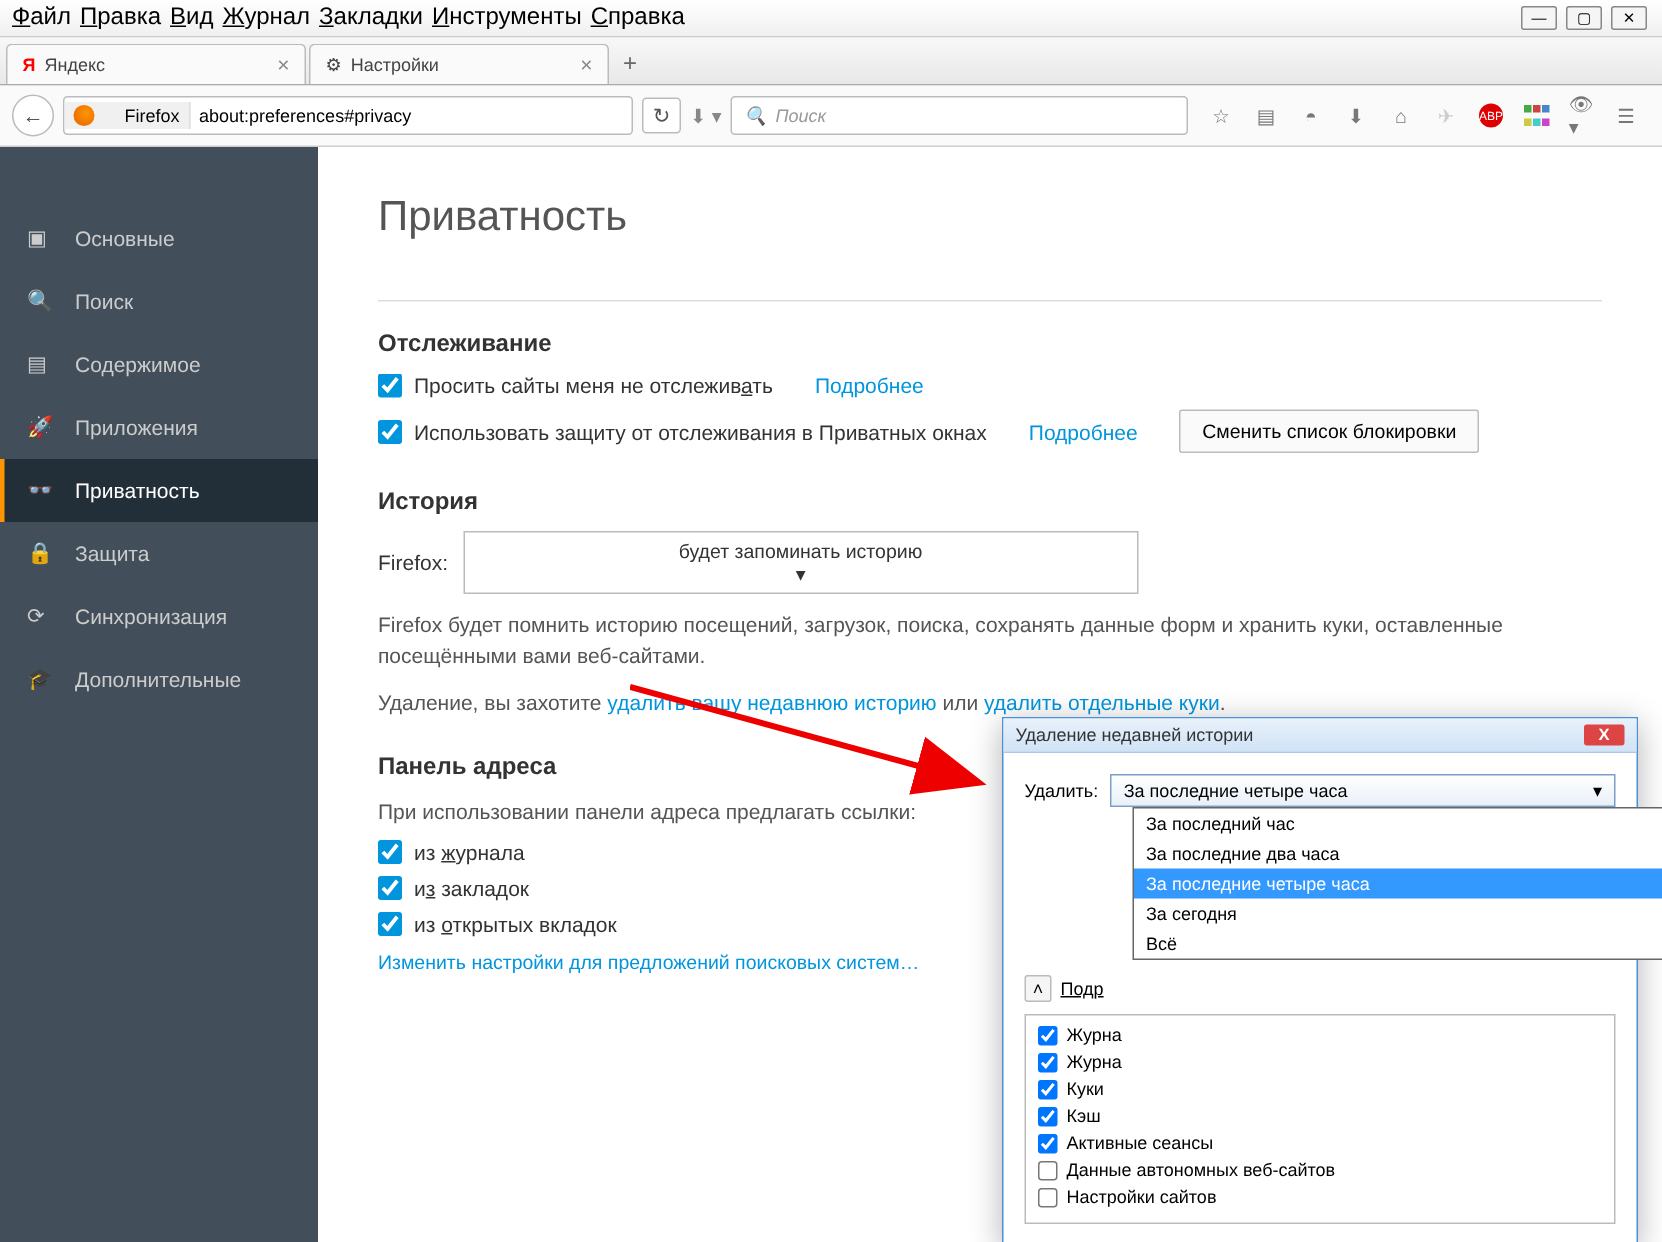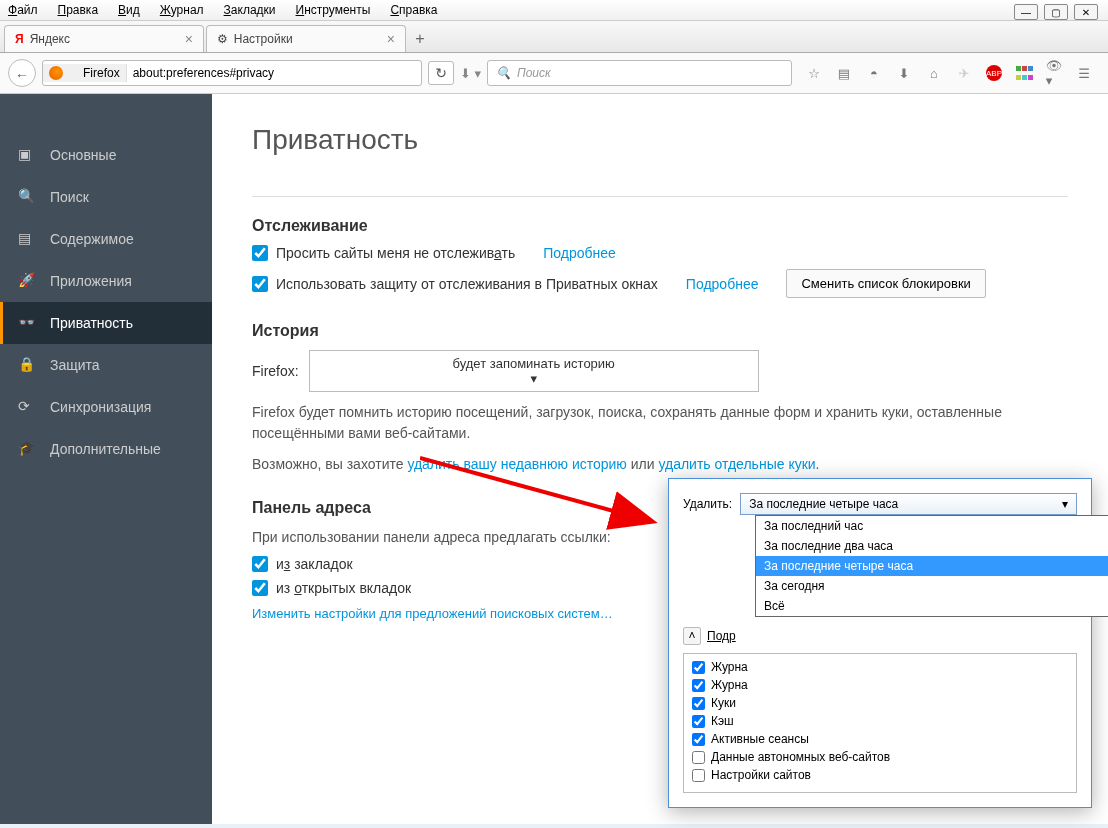--- a/index.html
+++ b/index.html
@@ -1,19 +1,19 @@
 <!DOCTYPE html>
 <html><head>
 <meta charset="utf-8">
 <style>
 * { box-sizing: border-box; margin: 0; padding: 0; }
 body { font-family: "Segoe UI", Tahoma, sans-serif; font-size: 13px; background: #e8f0f8; width: 1108px; height: 828px; overflow: hidden; position: relative; }
 
 
-.menubar { background: linear-gradient(#fff, #f0f0f0); border-bottom: 1px solid #ccc; padding: 3px 8px; display: flex; gap: 20px; font-size: 12px; }
+.menubar { background: linear-gradient(#fff, #f0f0f0); border-bottom: 1px solid #ccc; padding: 3px 8px; display: flex; gap: 6px; font-size: 16px; }
 .menubar span { cursor: default; }
 .menubar span u { text-decoration: underline; }
 
 
 .winctrls { position: absolute; top: 4px; right: 10px; display: flex; gap: 6px; }
 .winctrl { width: 24px; height: 16px; border: 1px solid #888; background: #f5f5f5; display: flex; align-items: center; justify-content: center; font-size: 10px; border-radius: 2px; }
 
 
 .tabbar { background: linear-gradient(#f8f8f8, #e8e8e8); display: flex; align-items: flex-end; padding: 6px 4px 0; border-bottom: 1px solid #aaa; height: 32px; }
 .tab { background: #fafafa; border: 1px solid #bbb; border-bottom: none; border-radius: 4px 4px 0 0; padding: 5px 10px; display: flex; align-items: center; gap: 6px; margin-right: 2px; width: 200px; font-size: 12px; color: #444; }
@@ -199,25 +199,29 @@
     <div class="section-title" style="margin-top:24px;">История</div>
     <div class="check-row" style="gap:10px;">
       <span>Firefox:</span>
       <div class="dropdown-wide">
         <span>будет запоминать историю</span>
         <span>▾</span>
       </div>
     </div>
     <p class="body-text">Firefox будет помнить историю посещений, загрузок, поиска, сохранять данные форм и хранить куки, оставленные посещёнными вами веб-сайтами.</p>
     <p class="body-text">
-      <span>Возможно, вы захотите </span><a class="link">удалить вашу недавнюю историю</a><span> или </span><a class="link">удалить отдельные куки</a>.
+      <span>Удаление, вы захотите </span><a class="link">удалить вашу недавнюю историю</a><span> или </span><a class="link">удалить отдельные куки</a>.
     </p>
 
     <div class="section-title" style="margin-top:24px;">Панель адреса</div>
     <p class="body-text" style="margin:4px 0 8px;">При использовании панели адреса предлагать ссылки:</p>
+    <div class="check-row">
+        <input type="checkbox" checked="" style="">
+        <span>из <u>ж</u>урнала</span>
+      </div>
     <div class="check-row">
         <input type="checkbox" checked="" style="">
         <span>и<u>з</u> закладок</span>
       </div>
     <div class="check-row">
         <input type="checkbox" checked="" style="">
         <span>из <u>о</u>ткрытых вкладок</span>
       </div>
     <p style="margin-top:10px;"><a class="link">Изменить настройки для предложений поисковых систем…</a></p>
   </div>
@@ -226,20 +230,24 @@
 <svg class="arrow" viewBox="0 0 248 90">
   <defs>
       <marker id="ah" markerWidth="12" markerHeight="12" refX="10" refY="5" orient="auto">
         <path d="M0,0 L12,5 L0,10 Z" fill="#e00"></path>
       </marker>
     </defs>
   <line x1="0" y1="15" x2="230" y2="78" stroke="#e00" stroke-width="4" marker-end="url(#ah)"></line>
 </svg>
 
 <div class="dialog">
+  <div class="dialog-title">
+    <span>Удаление недавней истории</span>
+    <span class="dialog-close">X</span>
+  </div>
   <div class="dialog-body">
     <div class="dlg-row" style="position:relative;">
       <span>Удалить:</span>
       <div class="dlg-select">
         <span>За последние четыре часа</span>
         <span>▾</span>
       </div>
       <div class="dlg-dropdown-list">
         <div class="opt">За последний час</div>
         <div class="opt">За последние два часа</div>

